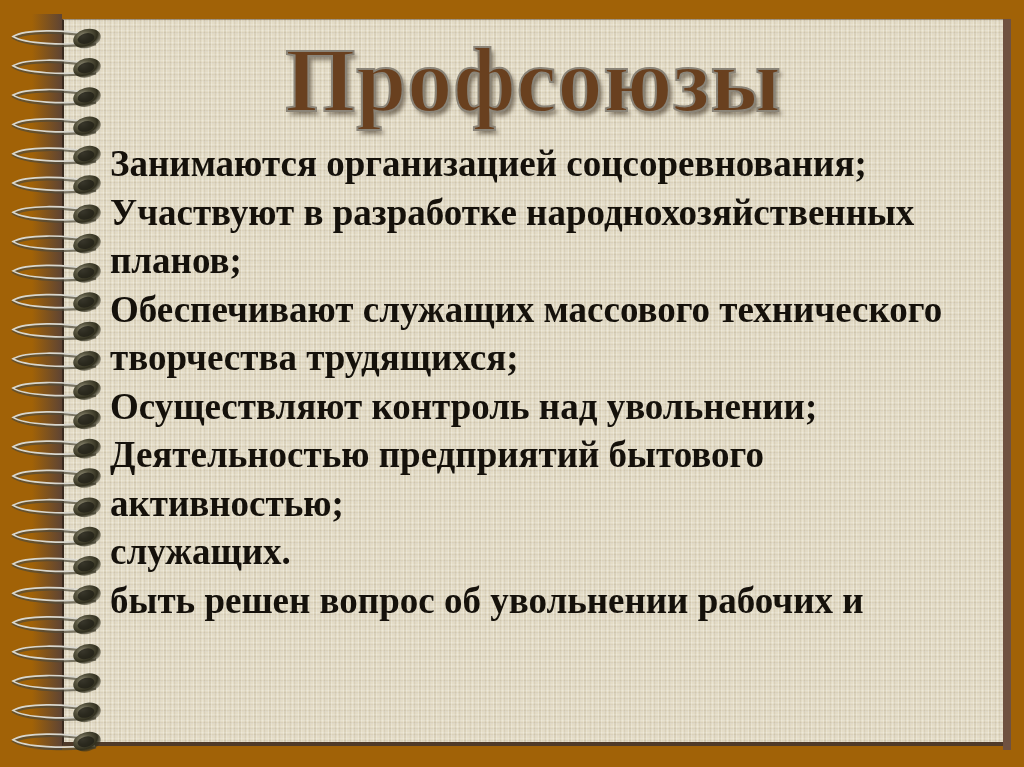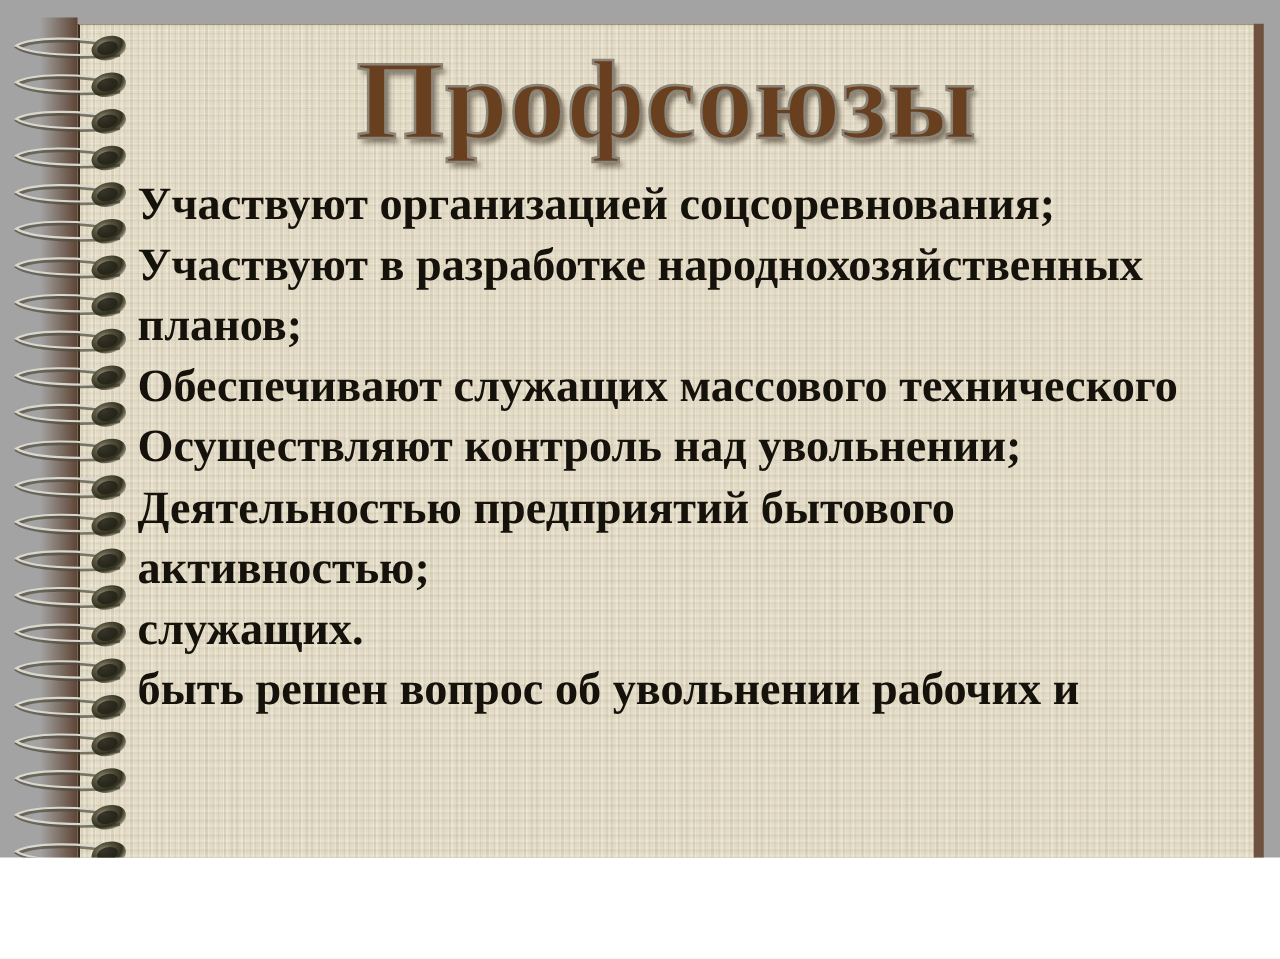--- a/index.html
+++ b/index.html
@@ -2,22 +2,22 @@
 <html><head>
 <meta charset="utf-8">
 <style>
   html,body{margin:0;padding:0;}
   body{
     width:1024px;height:767px;
     font-family:"Liberation Serif","DejaVu Serif",serif;
     overflow:hidden;
   }
   .stage{
-    position:relative;width:1024px;height:686px;
-    background:#a3a3a3;overflow:hidden;
+    position:relative;width:1024px;height:767px;
+    background:#a16207;overflow:hidden;
   }
   
   .left-shade{
     position:absolute;left:32px;top:14px;width:30px;height:736px;
     background:linear-gradient(90deg, rgba(94,68,52,0) 0%, #5e4434 100%);
   }
   
   .paper{
     position:absolute;left:62px;top:19px;width:941px;height:727px;
     box-sizing:border-box;
@@ -58,24 +58,25 @@
 <body>
 
 <div class="stage">
 
   <div class="left-shade"></div>
 
   <div class="paper">
     <div class="slide-title">Профсоюзы</div>
 
     <div class="slide-body">
-      <div class="body-line">Участвуют организацией соцсоревнования;</div>
+      <div class="body-line">Занимаются организацией соцсоревнования;</div>
       <div class="body-line">Участвуют в разработке народнохозяйственных</div>
       <div class="body-line">планов;</div>
       <div class="body-line">Обеспечивают служащих массового технического</div>
+      <div class="body-line">творчества трудящихся;</div>
       <div class="body-line">Осуществляют контроль над увольнении;</div>
       <div class="body-line">Деятельностью предприятий бытового</div>
       <div class="body-line">активностью;</div>
       <div class="body-line">служащих.</div>
       <div class="body-line">быть решен вопрос об увольнении рабочих и</div>
     </div>
   </div>
 
   <div class="right-shadow"></div>
 

